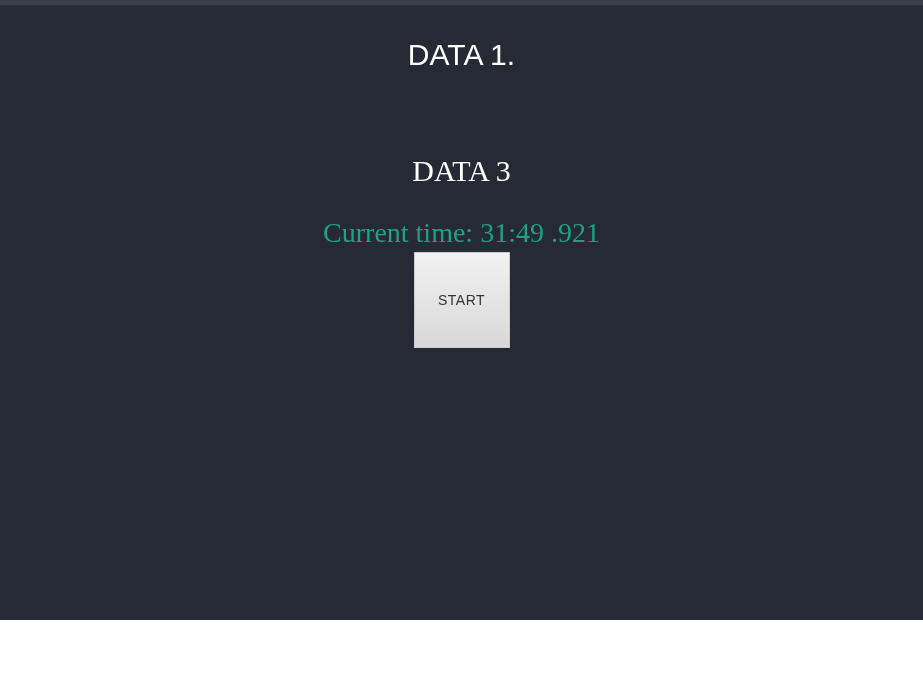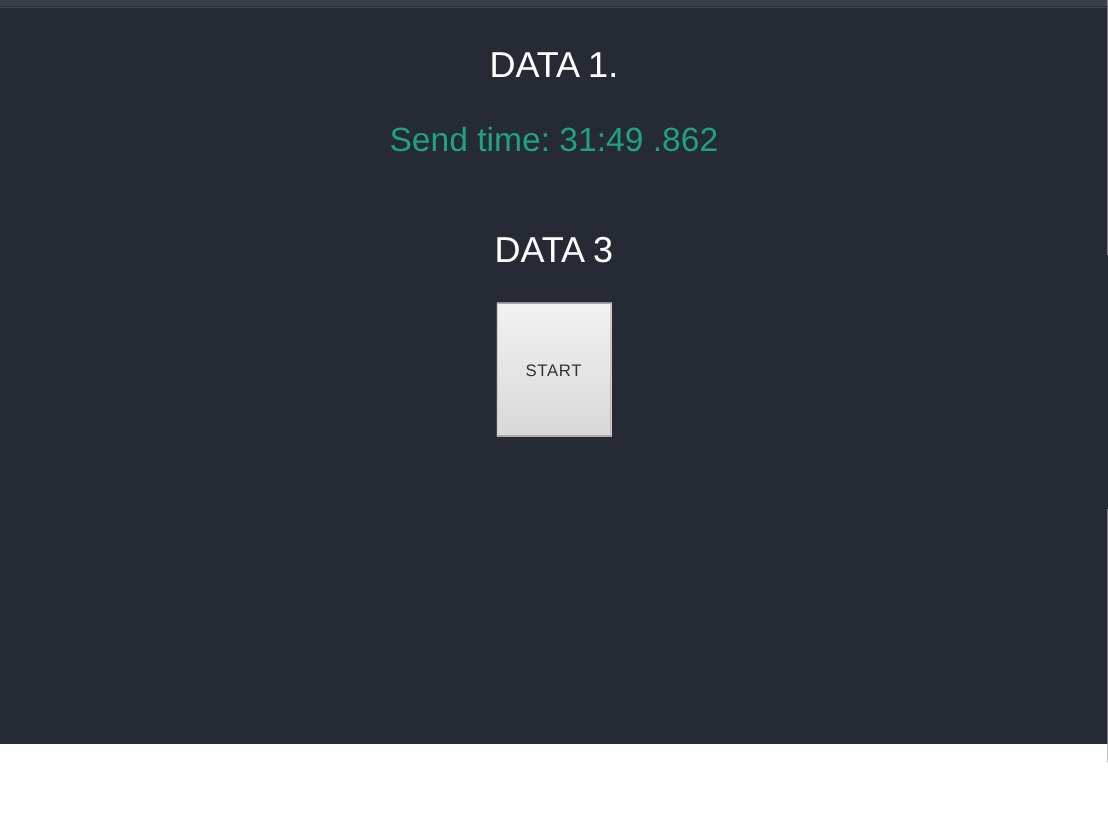--- a/index.html
+++ b/index.html
@@ -40,21 +40,21 @@
       margin-bottom: 26px;
     }
     .time-line {
       color: #1fa184;
       font-size: 28px;
       font-weight: 400;
       line-height: 1.35;
     }
     .start-button {
       width: 96px;
-      height: 112px;
+      height: 96px;
       background: linear-gradient(to bottom, #f2f2f2, #d8d8d8);
       border: 1px solid #cccccc;
       color: #333333;
       font-size: 14px;
       font-family: inherit;
       letter-spacing: 0.5px;
       cursor: pointer;
       display: flex;
       align-items: center;
       justify-content: center;
@@ -68,29 +68,29 @@
   </style>
 </head>
 <body>
 
 <div class="top-bar"></div>
 
 <div class="dark-panel">
 
   <div class="data-block">
     <div class="data-title">DATA 1.</div>
-    <div class="time-line">
-      <span>Send time: </span><span>31:49 .862</span>
-    </div>
   </div>
 
   <div class="data-block">
   </div>
 
-  <div class="data-block" style="margin-bottom:10px;">
+  <div class="data-block" style="margin-bottom:10px;font-family:Liberation Serif, serif;">
     <div class="data-title">DATA 3</div>
+    <div class="time-line">
+      <span>Current time: </span><span>31:49 .921</span>
+    </div>
   </div>
 
   <button class="start-button">START</button>
 
 </div>
 
 <div class="bottom-white"></div>
 
 </body></html>

